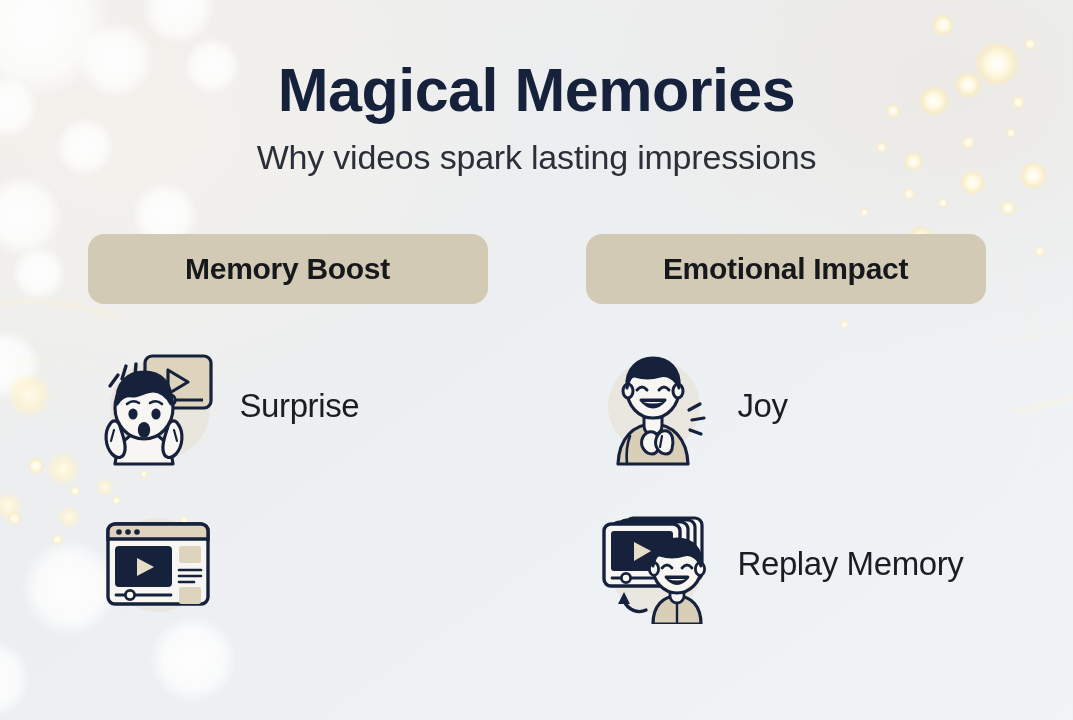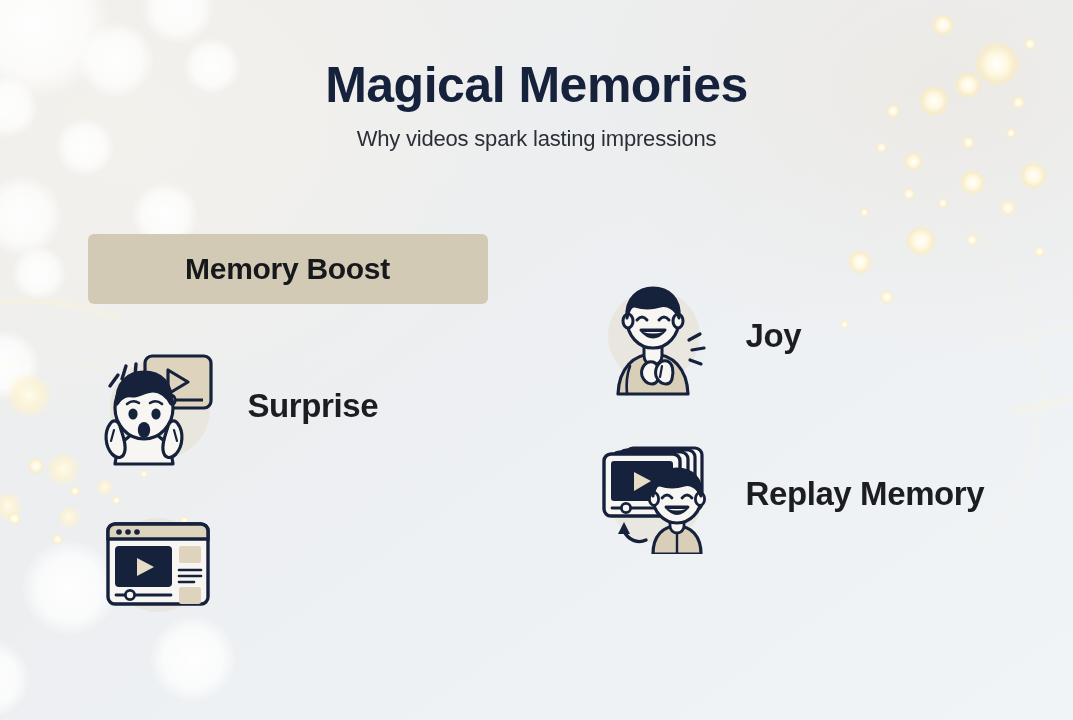--- a/index.html
+++ b/index.html
@@ -55,49 +55,49 @@
   
   .header {
     position: absolute;
     left: 0;
     right: 0;
     top: 58px;
     text-align: center;
   }
   .title {
     margin: 0;
-    font-size: 50px;
+    font-size: 61px;
     font-weight: 700;
     letter-spacing: -0.5px;
     color: #16213c;
     line-height: 1.08;
   }
   .subtitle {
     margin: 14px 0 0 0;
-    font-size: 22px;
+    font-size: 34px;
     font-weight: 400;
     color: #2a2f38;
     letter-spacing: -0.2px;
   }
 
   
   .columns {
     position: absolute;
     top: 234px;
     left: 0;
     right: 0;
     display: flex;
     justify-content: center;
     gap: 98px;
   }
   .column { width: 400px; }
 
   .pill {
     height: 70px;
-    border-radius: 6px;
+    border-radius: 16px;
     background: #d3cab5;
     display: flex;
     align-items: center;
     justify-content: center;
   }
   .pill-label {
     font-size: 30px;
     font-weight: 700;
     color: #16181c;
     letter-spacing: -0.3px;
@@ -113,24 +113,24 @@
   .item-icon {
     width: 120px;
     height: 120px;
     flex: 0 0 120px;
     position: relative;
     margin-left: 10px;
   }
   .item-icon svg { display: block; width: 120px; height: 120px; }
   .item-label {
     font-size: 33px;
-    font-weight: 700;
+    font-weight: 400;
     color: #1b1d22;
     letter-spacing: -0.4px;
-    margin-left: 30px;
+    margin-left: 22px;
     white-space: nowrap;
   }
 </style>
 </head>
 <body>
 
 <div id="slide">
 
   <div class="bg-layer">
 
@@ -268,20 +268,23 @@
               <line x1="81" y1="78" x2="96" y2="78" stroke="#16213c" stroke-width="2.6" stroke-linecap="round"></line>
               <rect x="81" y="83" width="22" height="17" rx="2.5" fill="#ded4bd"></rect>
             </svg>
           </div>
         </div>
 
       </div>
     </div>
 
     <div class="column">
+      <div class="pill">
+        <span class="pill-label">Emotional Impact</span>
+      </div>
 
       <div class="items">
 
         <div class="item">
           <div class="item-icon">
             <svg viewBox="0 0 120 120" xmlns="http://www.w3.org/2000/svg">
               <circle cx="58" cy="60" r="46" fill="#e6e1d4" opacity="0.62"></circle>
 
               <path d="M22 118 C23 92, 38 78, 57 78 C76 78, 91 92, 92 118 Z" fill="#d9cfb8" stroke="#16213c" stroke-width="3.2" stroke-linejoin="round"></path>
 

